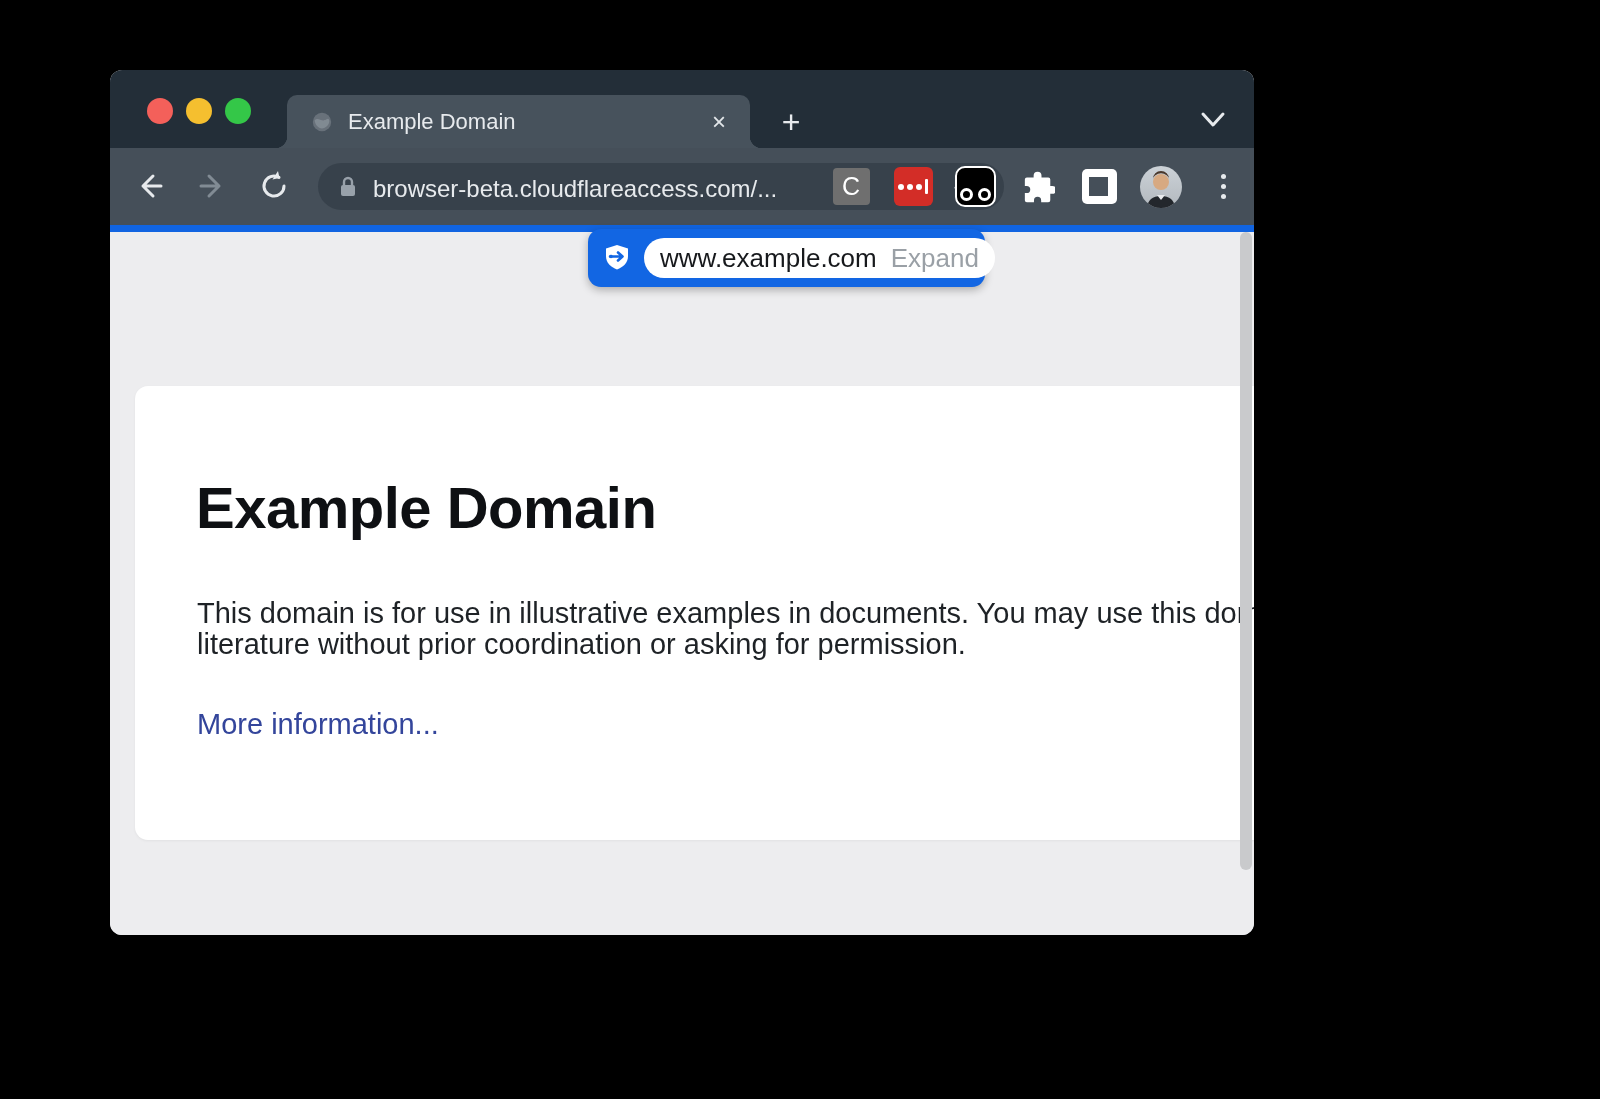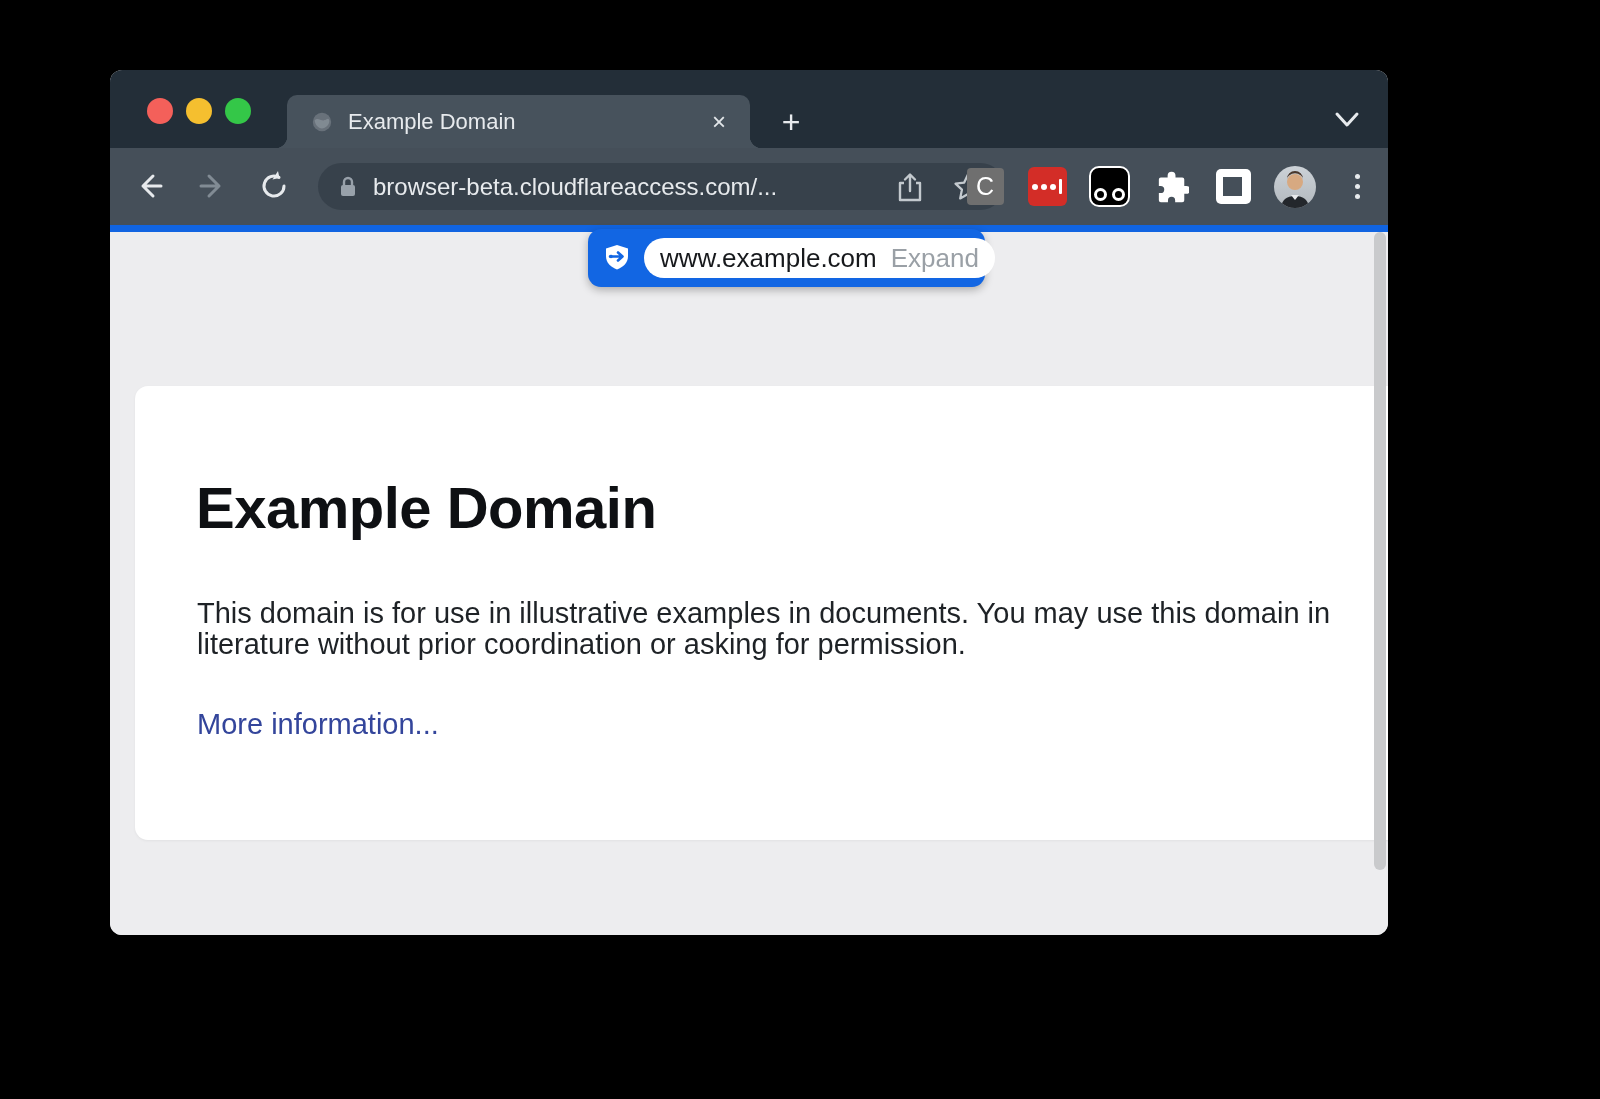--- a/index.html
+++ b/index.html
@@ -1,21 +1,21 @@
 <!DOCTYPE html>
 <html><head>
 <meta charset="utf-8">
 <style>
   * { box-sizing: border-box; margin: 0; padding: 0; }
   html, body { width: 1600px; height: 1099px; background: #000; overflow: hidden; }
   body { font-family: "Liberation Sans", "DejaVu Sans", sans-serif; position: relative; }
 
   .window {
     position: absolute; left: 110px; top: 70px;
-    width: 1278px; height: 865px;
+    width: 1144px; height: 865px;
     border-radius: 12px; overflow: hidden;
     background: #ededef;
     text-decoration: underline;
   }
 
   
   .titlebar { position: relative; height: 78px; background: #232e38; }
   .traffic { position: absolute; top: 28px; width: 26px; height: 26px; border-radius: 50%; }
   .traffic.red    { left: 37px;  background: #f4605a; }
   .traffic.yellow { left: 76px;  background: #f5bf2f; }
@@ -46,21 +46,21 @@
   
   .toolbar { position: relative; height: 77px; background: #454f59; }
   .nav-btn { position: absolute; top: 21px; width: 34px; height: 34px; }
   .nav-back    { left: 23px; }
   .nav-forward { left: 85px; }
   .nav-reload  { left: 147px; }
 
   .addressbar {
     position: absolute; left: 208px; top: 15px; width: 686px; height: 47px;
     background: #37414b; border-radius: 24px;
-    display: flex; align-items: center; padding: 0 20px;
+    display: flex; padding: 12px 20px;
   }
   .lock-icon { width: 20px; height: 24px; flex: 0 0 auto; }
   .url-text { margin-left: 15px; font-size: 24px; color: #e7eaed; flex: 1 1 auto; white-space: nowrap; overflow: hidden; }
   .share-icon { width: 28px; height: 32px; flex: 0 0 auto; margin-right: 28px; }
   .star-icon  { width: 32px; height: 32px; flex: 0 0 auto; }
 
   .ext-area { position: absolute; right: 0; top: 0; height: 77px; display: flex; align-items: center; }
   .ext-slot { width: 62px; display: flex; align-items: center; justify-content: center; }
   .ext-c { width: 37px; height: 37px; background: #6f6f6f; border-radius: 4px;
     display: flex; align-items: center; justify-content: center;

